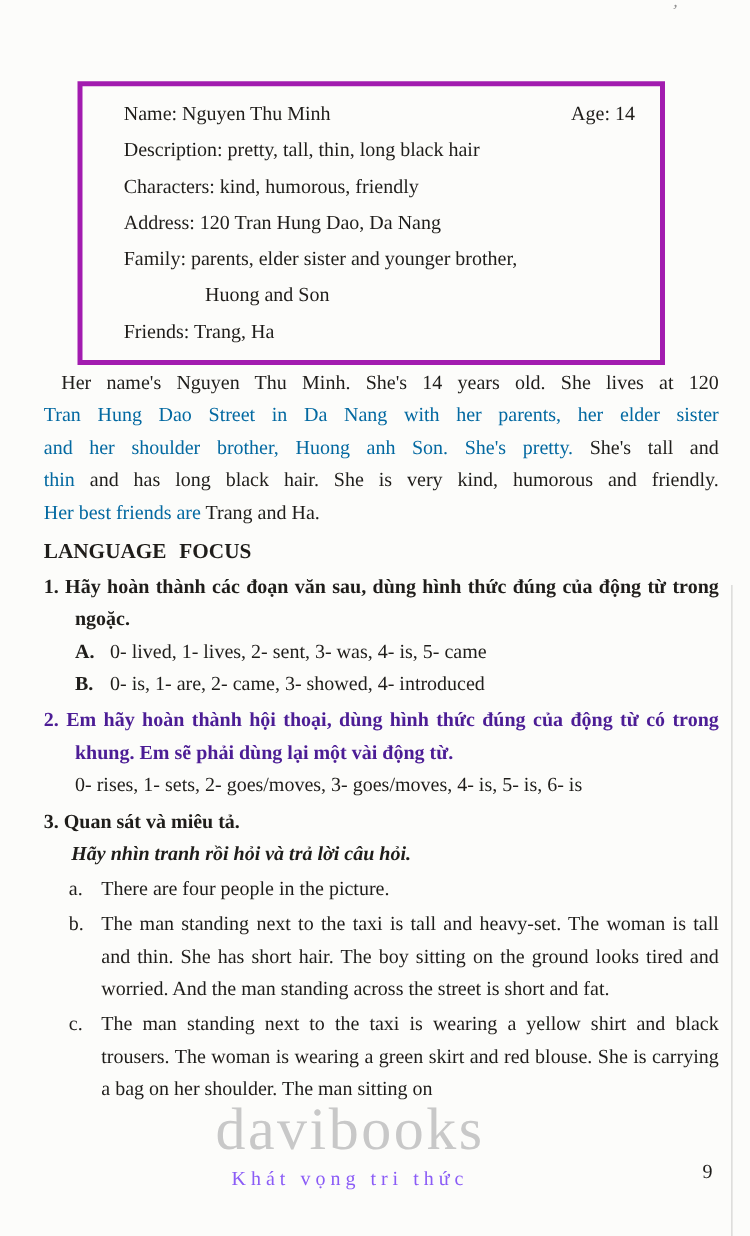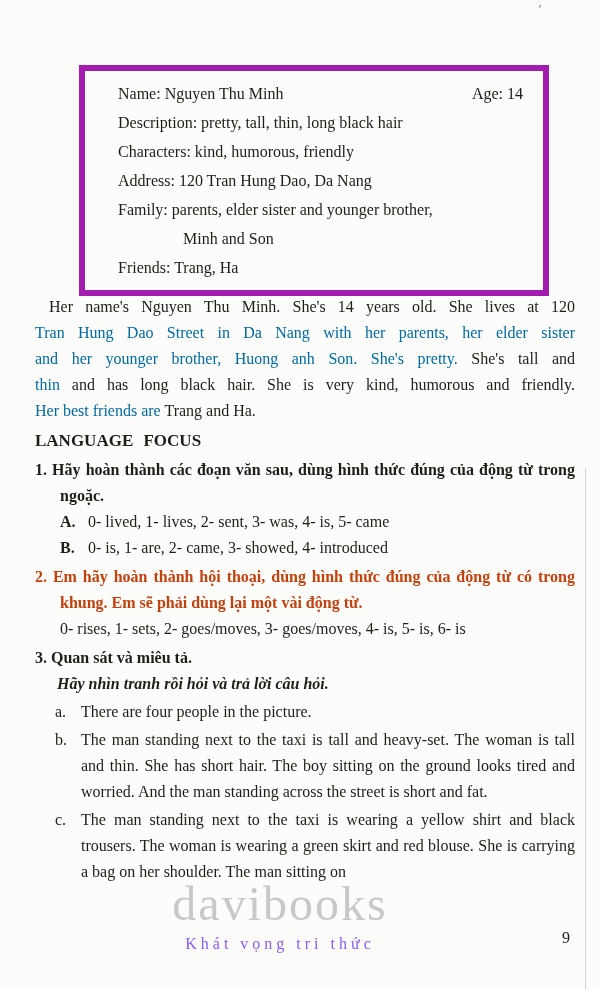--- a/index.html
+++ b/index.html
@@ -9,37 +9,37 @@
     position:relative; width:600px; height:989px; margin:0 auto;
     background:#fcfcfa; color:#1f1d1a; overflow:hidden;
   }
   
   .corner-mark { position:absolute; top:2px; left:537px; color:#8f8f8f; font-size:14px; transform:rotate(10deg); }
   .edge-line { position:absolute; right:14px; top:468px; bottom:0; width:1px; background:#d4d4d2; }
 
   
   .profile-box {
     position:absolute; left:62px; top:65px; width:470px;
-    border:6px solid #a21caf; padding:8px 20px 8px 33px;margin-left:17px;
+    border:4px solid #a21caf; padding:8px 20px 8px 33px;
   }
   .box-row { font-size:16px; line-height:29px; white-space:nowrap; }
   .box-row.split { display:flex; justify-content:space-between; }
   .box-row.cont { padding-left:65px; }
 
   
   .content { position:absolute; left:35px; top:294px; width:540px; font-size:16px; line-height:26px; }
   .task-heading { font-weight:bold; font-size:16px; line-height:26px; }
   .pline { line-height:26px; }
   .pline.fill { text-align:justify; text-align-last:justify; }
   .pline.indent { text-indent:14px; }
   .ink { color:#1f1d1a; }
   .teal { color:#0369a1; }
   .section-title { font-weight:bold; font-size:17px; line-height:26px; margin-top:4px; word-spacing:6px; }
   .num-heading { font-weight:bold; line-height:26px; padding-left:25px; text-indent:-25px; text-align:justify; margin-top:3px; }
-  .num-heading.teal-head { color:#c2410c; }
+  .num-heading.teal-head { color:#4c1d95; }
   .answer-line { display:flex; margin-left:25px; line-height:26px; }
   .ans-label { font-weight:bold; width:28px; flex:none; }
   .ans-text { flex:1; }
   .answers-plain { margin-left:25px; line-height:26px; }
   .subheading { font-weight:bold; font-style:italic; margin-left:22px; line-height:26px; }
   .letter-item { display:flex; margin-left:20px; line-height:26px; margin-top:2px; }
   .letter { width:26px; flex:none; }
   .letter-text { flex:1; text-align:justify; }
 
   
@@ -58,31 +58,31 @@
 
   <div class="profile-box">
     <div class="box-row split">
       <span>Name: Nguyen Thu Minh</span>
       <span>Age: 14</span>
     </div>
     <div class="box-row">Description: pretty, tall, thin, long black hair</div>
     <div class="box-row">Characters: kind, humorous, friendly</div>
     <div class="box-row">Address: 120 Tran Hung Dao, Da Nang</div>
     <div class="box-row">Family: parents, elder sister and younger brother,</div>
-    <div class="box-row cont">Minh and Son</div>
+    <div class="box-row cont">Huong and Son</div>
     <div class="box-row">Friends: Trang, Ha</div>
   </div>
 
   <div class="content">
 
 
     <div class="paragraph">
       <div class="pline fill indent"><span class="ink">Her name's Nguyen Thu Minh. She's 14 years old. She lives at 120</span></div>
       <div class="pline fill"><span class="teal">Tran Hung Dao Street in Da Nang with her parents, her elder sister</span></div>
-      <div class="pline fill"><span class="teal">and her younger brother, Huong anh Son. She's pretty. </span><span class="ink">She's tall and</span></div>
+      <div class="pline fill"><span class="teal">and her shoulder brother, Huong anh Son. She's pretty. </span><span class="ink">She's tall and</span></div>
       <div class="pline fill"><span class="teal">thin</span><span class="ink"> and has long black hair. She is very kind, humorous and friendly.</span></div>
       <div class="pline"><span class="teal">Her best friends are </span><span class="ink">Trang and Ha.</span></div>
     </div>
 
     <div class="section-title">LANGUAGE FOCUS</div>
 
     <div>
       <div class="num-heading">1. Hãy hoàn thành các đoạn văn sau, dùng hình thức đúng của động từ trong ngoặc.</div>
       <div class="answer-line">
         <span class="ans-label">A.</span>

